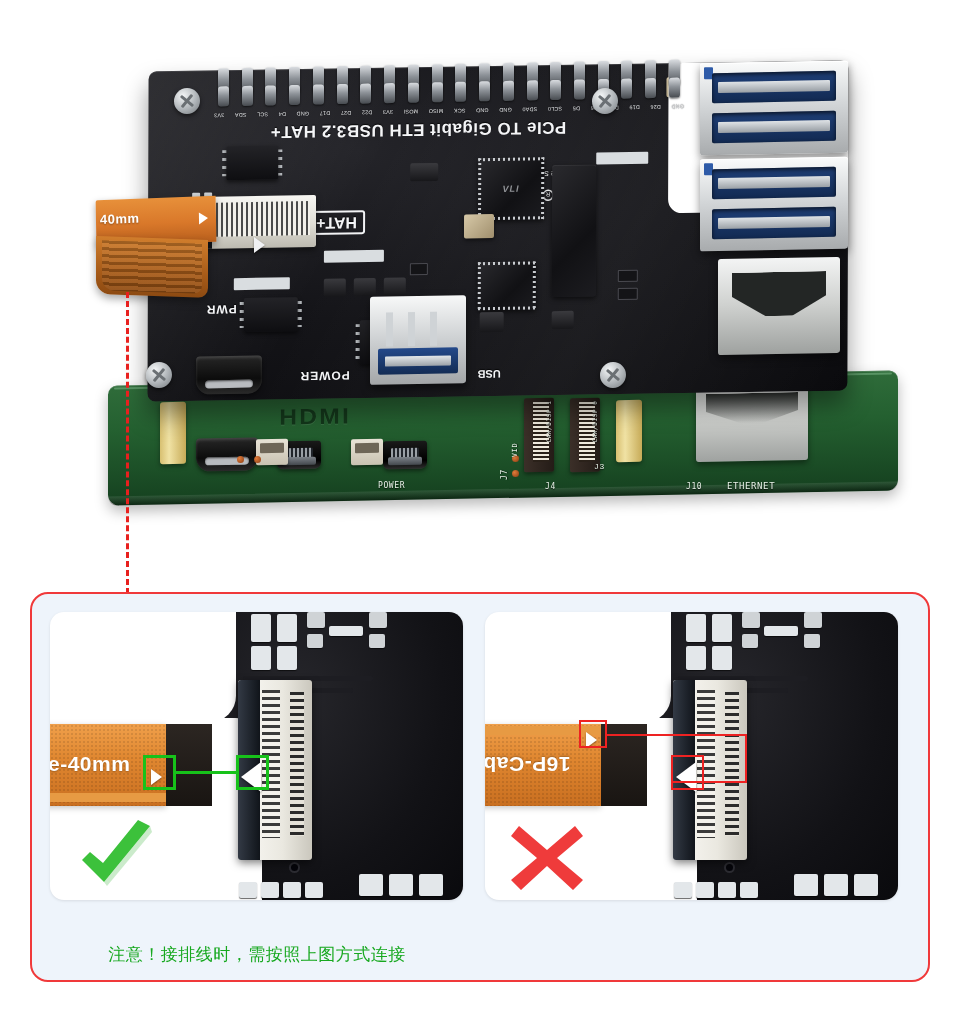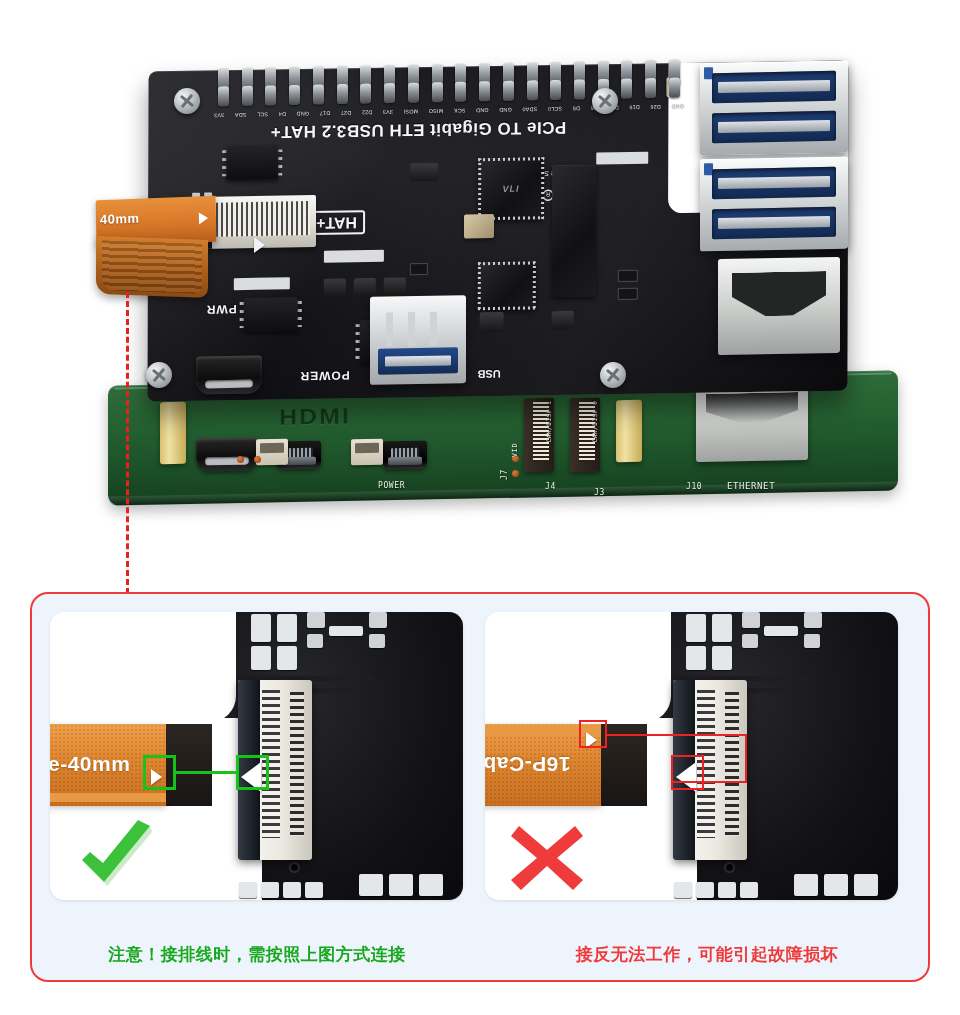--- a/index.html
+++ b/index.html
@@ -228,21 +228,21 @@
   .link-line{position:absolute;height:3px;}
   .link-green{background:#17c21a;}
   .link-red{background:#ee2222;height:2px;}
   .link-red-v{position:absolute;width:2px;background:#ee2222;}
 
   .mark-ok{position:absolute;left:24px;bottom:6px;width:84px;height:78px;}
   .mark-ok svg, .mark-bad svg{display:block;}
   .mark-bad{position:absolute;left:24px;bottom:8px;width:76px;height:72px;}
 
   .caption{position:absolute;bottom:14px;width:100%;text-align:center;
-      font-size:17px;font-weight:bold;letter-spacing:.5px;}
+      font-size:17px;font-weight:normal;letter-spacing:.5px;}
   .cap-ok{left:0;width:450px;color:#17a81f;}
   .cap-bad{left:450px;width:450px;color:#f0393a;}
 </style>
 </head>
 <body>
 
 <div id="photo-stage">
 
   <div class="pi-board">
     <div class="pi-edge-hl"></div>
@@ -278,21 +278,21 @@
   <div class="rj45">
       <i></i>
     </div>
 
   <div class="pi-text" style="left:378px;top:481px;">POWER</div>
   <div class="pi-text" style="left:686px;top:482px;">J10</div>
   <div class="pi-text" style="left:727px;top:481px;font-size:9px;">ETHERNET</div>
   <div class="pi-text" style="left:499px;top:470px;transform:rotate(-90deg);">J7</div>
   <div class="pi-text" style="left:508px;top:446px;transform:rotate(-90deg);font-size:7px;">VID</div>
   <div class="pi-text" style="left:545px;top:482px;">J4</div>
-  <div class="pi-text" style="left:594px;top:488px;">J3</div>
+  <div class="pi-text" style="left:594px;top:462px;font-family:Liberation Mono, monospace;">J3</div>
   <div class="pi-text" style="left:527px;top:418px;transform:rotate(-90deg);font-size:6px;">CAM/DISP 1</div>
   <div class="pi-text" style="left:573px;top:418px;transform:rotate(-90deg);font-size:6px;">CAM/DISP 0</div>
 
   <div class="hat">
     <div class="hat-sheen"></div>
 
     <div class="silk hat-title flip" style="left:122px;top:52px;">PCIe TO Gigabit ETH USB3.2 HAT+</div>
     <div class="silk hat-brand flip" style="left:368px;top:104px;">Waveshare</div>
     <div class="silk hatplus flip" style="left:160px;top:142px;">HAT+</div>
 
@@ -546,14 +546,13 @@
       <div class="link-line link-red" style="left:186px;top:169px;width:76px;"></div>
       <div class="mark-bad">
         <svg width="76" height="72" viewBox="0 0 76 72">
           <path d="M10 6 L38 30 L66 6 L74 16 L48 38 L74 60 L64 70 L38 46 L12 70 L2 60 L28 38 L2 16 Z" fill="#ef3b3b"></path>
         </svg>
       </div>
     </div>
   </div>
 
   <div class="caption cap-ok">注意！接排线时，需按照上图方式连接</div>
-  <div class="caption cap-bad">接反无法工作，可能引起故障损坏</div>
 </div>
 
 </body></html>

